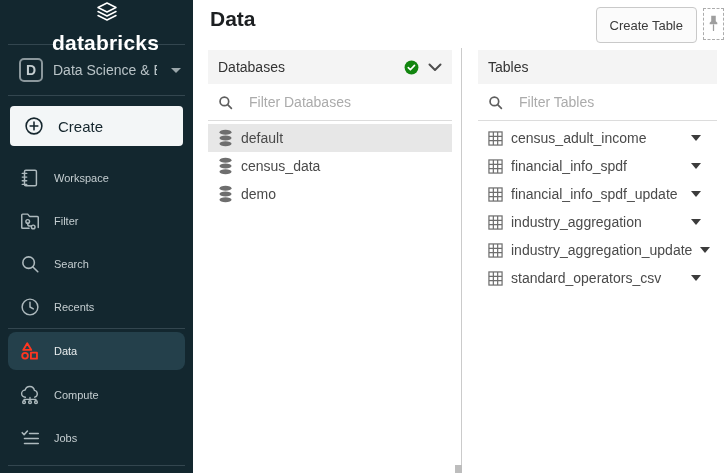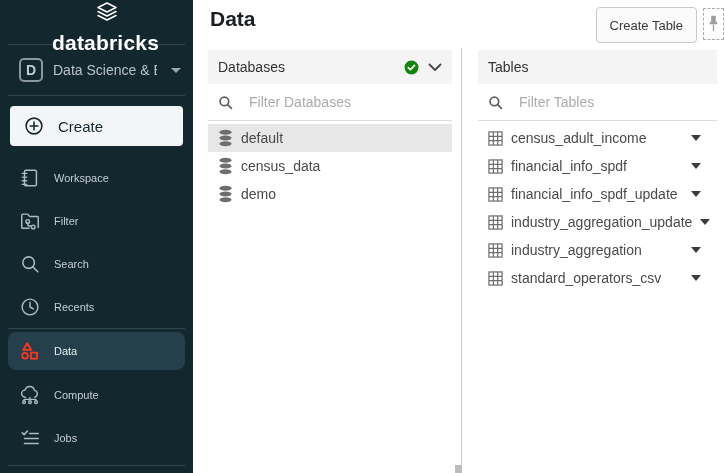--- a/index.html
+++ b/index.html
@@ -284,40 +284,40 @@
       <span class="row-caret"></span>
     </div>
 
     <div class="row">
       <span style="display:flex;">
         <svg viewBox="0 0 16 16" width="15" height="15" fill="none" stroke="#6E6E6E" stroke-width="1.3">
           <rect x="1" y="1" width="14" height="14"></rect>
             <path d="M1 5.7h14M1 10.3h14M5.7 1v14M10.3 1v14"></path>
         </svg>
       </span>
+      <span>industry_aggregation</span>
+      <span class="row-caret"></span>
+    </div>
+
+    <div class="row">
+      <span style="display:flex;">
+        <svg viewBox="0 0 16 16" width="15" height="15" fill="none" stroke="#6E6E6E" stroke-width="1.3">
+          <rect x="1" y="1" width="14" height="14"></rect>
+            <path d="M1 5.7h14M1 10.3h14M5.7 1v14M10.3 1v14"></path>
+        </svg>
+      </span>
       <span>industry_aggregation_update</span>
       <span class="row-caret"></span>
     </div>
 
     <div class="row">
       <span style="display:flex;">
         <svg viewBox="0 0 16 16" width="15" height="15" fill="none" stroke="#6E6E6E" stroke-width="1.3">
           <rect x="1" y="1" width="14" height="14"></rect>
             <path d="M1 5.7h14M1 10.3h14M5.7 1v14M10.3 1v14"></path>
         </svg>
       </span>
-      <span>industry_aggregation</span>
-      <span class="row-caret"></span>
-    </div>
-
-    <div class="row">
-      <span style="display:flex;">
-        <svg viewBox="0 0 16 16" width="15" height="15" fill="none" stroke="#6E6E6E" stroke-width="1.3">
-          <rect x="1" y="1" width="14" height="14"></rect>
-            <path d="M1 5.7h14M1 10.3h14M5.7 1v14M10.3 1v14"></path>
-        </svg>
-      </span>
       <span>standard_operators_csv</span>
       <span class="row-caret"></span>
     </div>
 
   </div>
 </div>
 
 </body></html>

